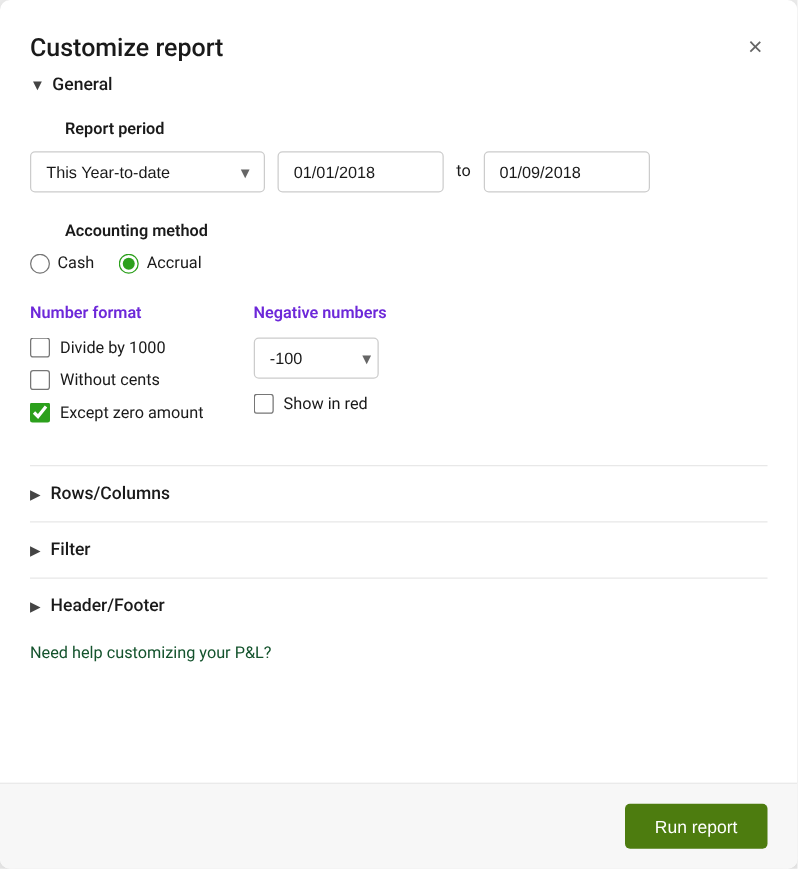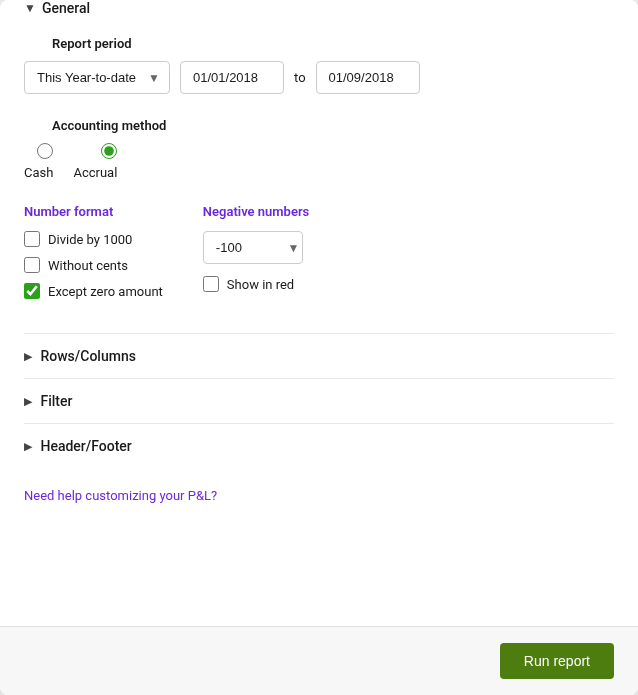--- a/index.html
+++ b/index.html
@@ -81,58 +81,57 @@
     }
     .period-select {
       appearance: none;
       background: #fff;
       border: 1px solid #ccc;
       border-radius: 4px;
       padding: 8px 32px 8px 12px;
       font-size: 13px;
       color: #1a1a1a;
       cursor: pointer;
-      width: 146px;
+      width: 188px;
     }
     .select-chevron {
       position: absolute;
       right: 10px;
       pointer-events: none;
       color: #666;
       font-size: 12px;
     }
     .date-input {
       border: 1px solid #ccc;
       border-radius: 4px;
       padding: 8px 12px;
       font-size: 13px;
       color: #1a1a1a;
-      width: 104px;
+      width: 133px;
     }
     .to-label {
       font-size: 13px;
       color: #1a1a1a;
     }
     .accounting-section {
       margin-bottom: 24px;
     }
     .radio-group {
       display: flex;
       align-items: center;
       gap: 20px;
       margin-top: 10px;
     }
     .radio-label {
       display: flex;
-      align-items: flex-end;
+      align-items: flex-start;
       gap: 6px;
       font-size: 13px;
       color: #1a1a1a;
       cursor: pointer;
-      flex-direction: column;
     }
     .radio-input {
       width: 16px;
       height: 16px;
       accent-color: #2ca01c;
       cursor: pointer;
     }
     .two-col {
       display: flex;
       gap: 40px;
@@ -193,24 +192,24 @@
       user-select: none;
     }
     .collapsible-section:first-child {
       border-top: none;
     }
     .arrow-right {
       font-size: 11px;
       color: #444;
     }
     .help-link {
-      color: #6d28d9;
+      color: #14532d;
       font-size: 13px;
       text-decoration: none;
-      margin-top: 20px;
+      margin-top: 8px;
       display: inline-block;
     }
     .dialog-footer {
       padding: 16px 24px;
       background: #f7f7f7;
       border-top: 1px solid #e0e0e0;
       display: flex;
       justify-content: flex-end;
       border-radius: 0 0 8px 8px;
     }
@@ -222,20 +221,24 @@
       padding: 10px 24px;
       font-size: 14px;
       font-weight: 500;
       cursor: pointer;
     }
   </style>
 </head>
 <body>
 
 <div class="dialog">
+  <div class="dialog-header">
+    <span class="dialog-title">Customize report</span>
+    <button class="close-btn">×</button>
+  </div>
 
   <div class="dialog-body">
 
     
     <div class="section-toggle">
       <span class="toggle-arrow">▼</span>
       <span>General</span>
     </div>
 
     

